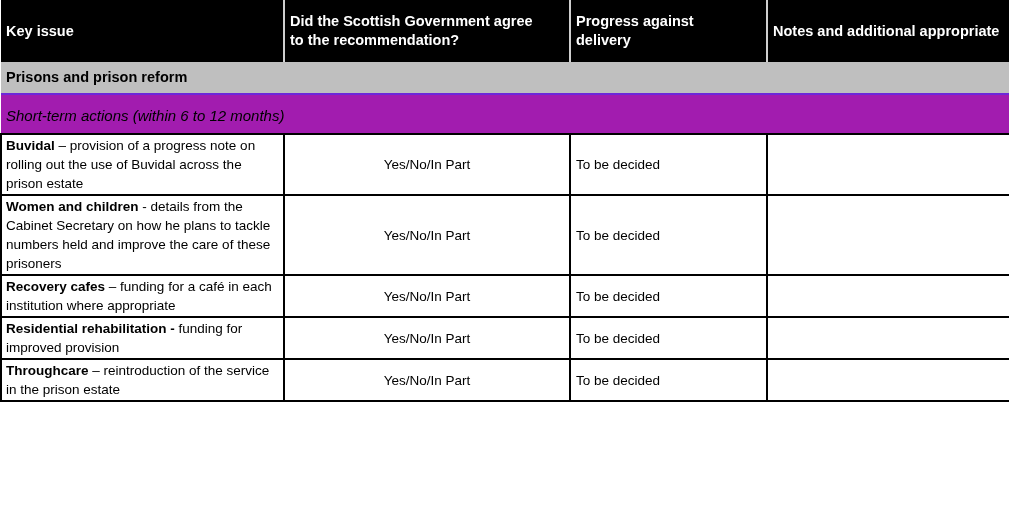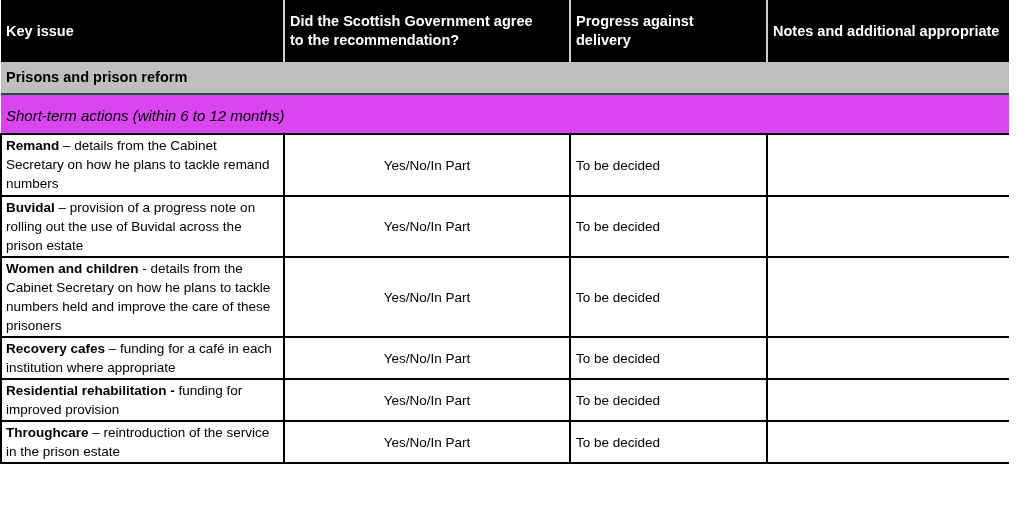--- a/index.html
+++ b/index.html
@@ -30,27 +30,27 @@
   .hdr-wrap-progress { display: inline-block; width: 150px; }
 
   
   tr.section-row { height: 32px; }
   tr.section-row td {
     background: #BFBFBF;
     font-weight: bold;
     font-size: 14.5px;
     vertical-align: middle;
     padding: 0 4px 2px 5px;
-    border-bottom: 2px solid #14532d;
+    border-bottom: 2px solid #6d28d9;
   }
 
   
   tr.subsection-row { height: 40px; }
   tr.subsection-row td {
-    background: #d946ef;
+    background: #a21caf;
     font-style: italic;
     font-size: 15px;
     vertical-align: middle;
     padding: 2px 4px 0 5px;
   }
 
   
   tr.data-row td {
     border: 2px solid #000000;
     font-size: 13.5px;
@@ -109,28 +109,20 @@
     </tr>
 
     <tr class="section-row">
       <td colspan="4" style="background: rgb(191, 191, 191);">Prisons and prison reform</td>
     </tr>
 
     <tr class="subsection-row">
       <td colspan="4">Short-term actions (within 6 to 12 months)</td>
     </tr>
 
-    <tr class="data-row row-h62">
-      <td class="cell-key">
-        <span class="term">Remand</span><span> – details from the Cabinet Secretary on how he plans to tackle remand numbers</span>
-      </td>
-      <td class="cell-agree">Yes/No/In Part</td>
-      <td class="cell-progress">To be decided</td>
-      <td class="cell-notes"></td>
-    </tr>
 
     <tr class="data-row row-h59">
       <td class="cell-key">
         <span class="term">Buvidal</span><span> – provision of a progress note on rolling out the use of Buvidal across the prison estate</span>
       </td>
       <td class="cell-agree">Yes/No/In Part</td>
       <td class="cell-progress">To be decided</td>
       <td class="cell-notes"></td>
     </tr>
 

